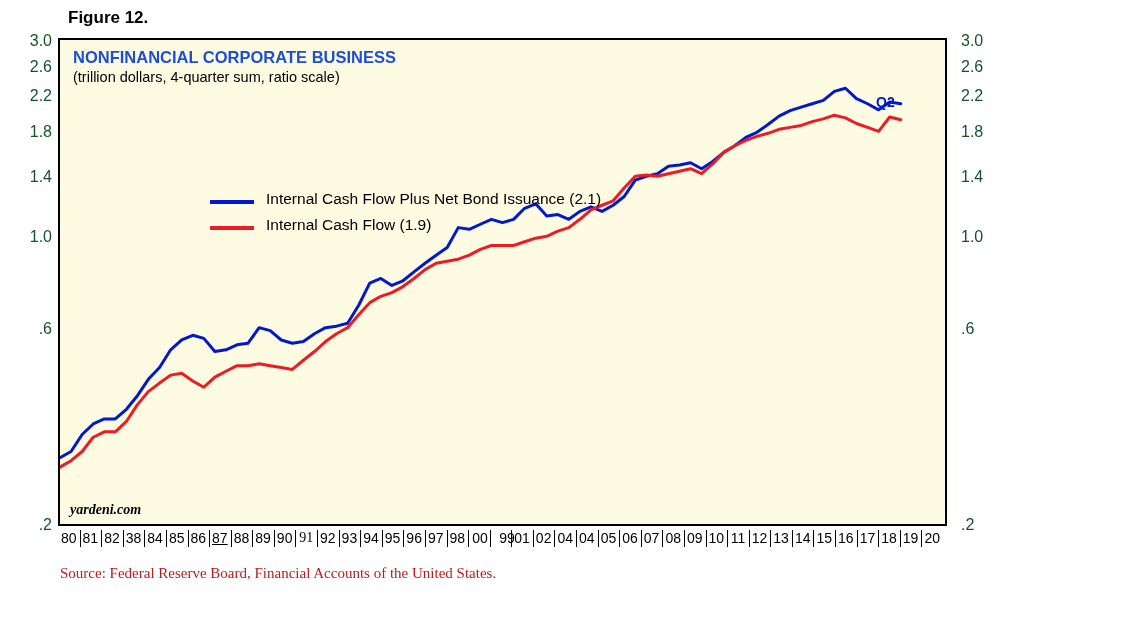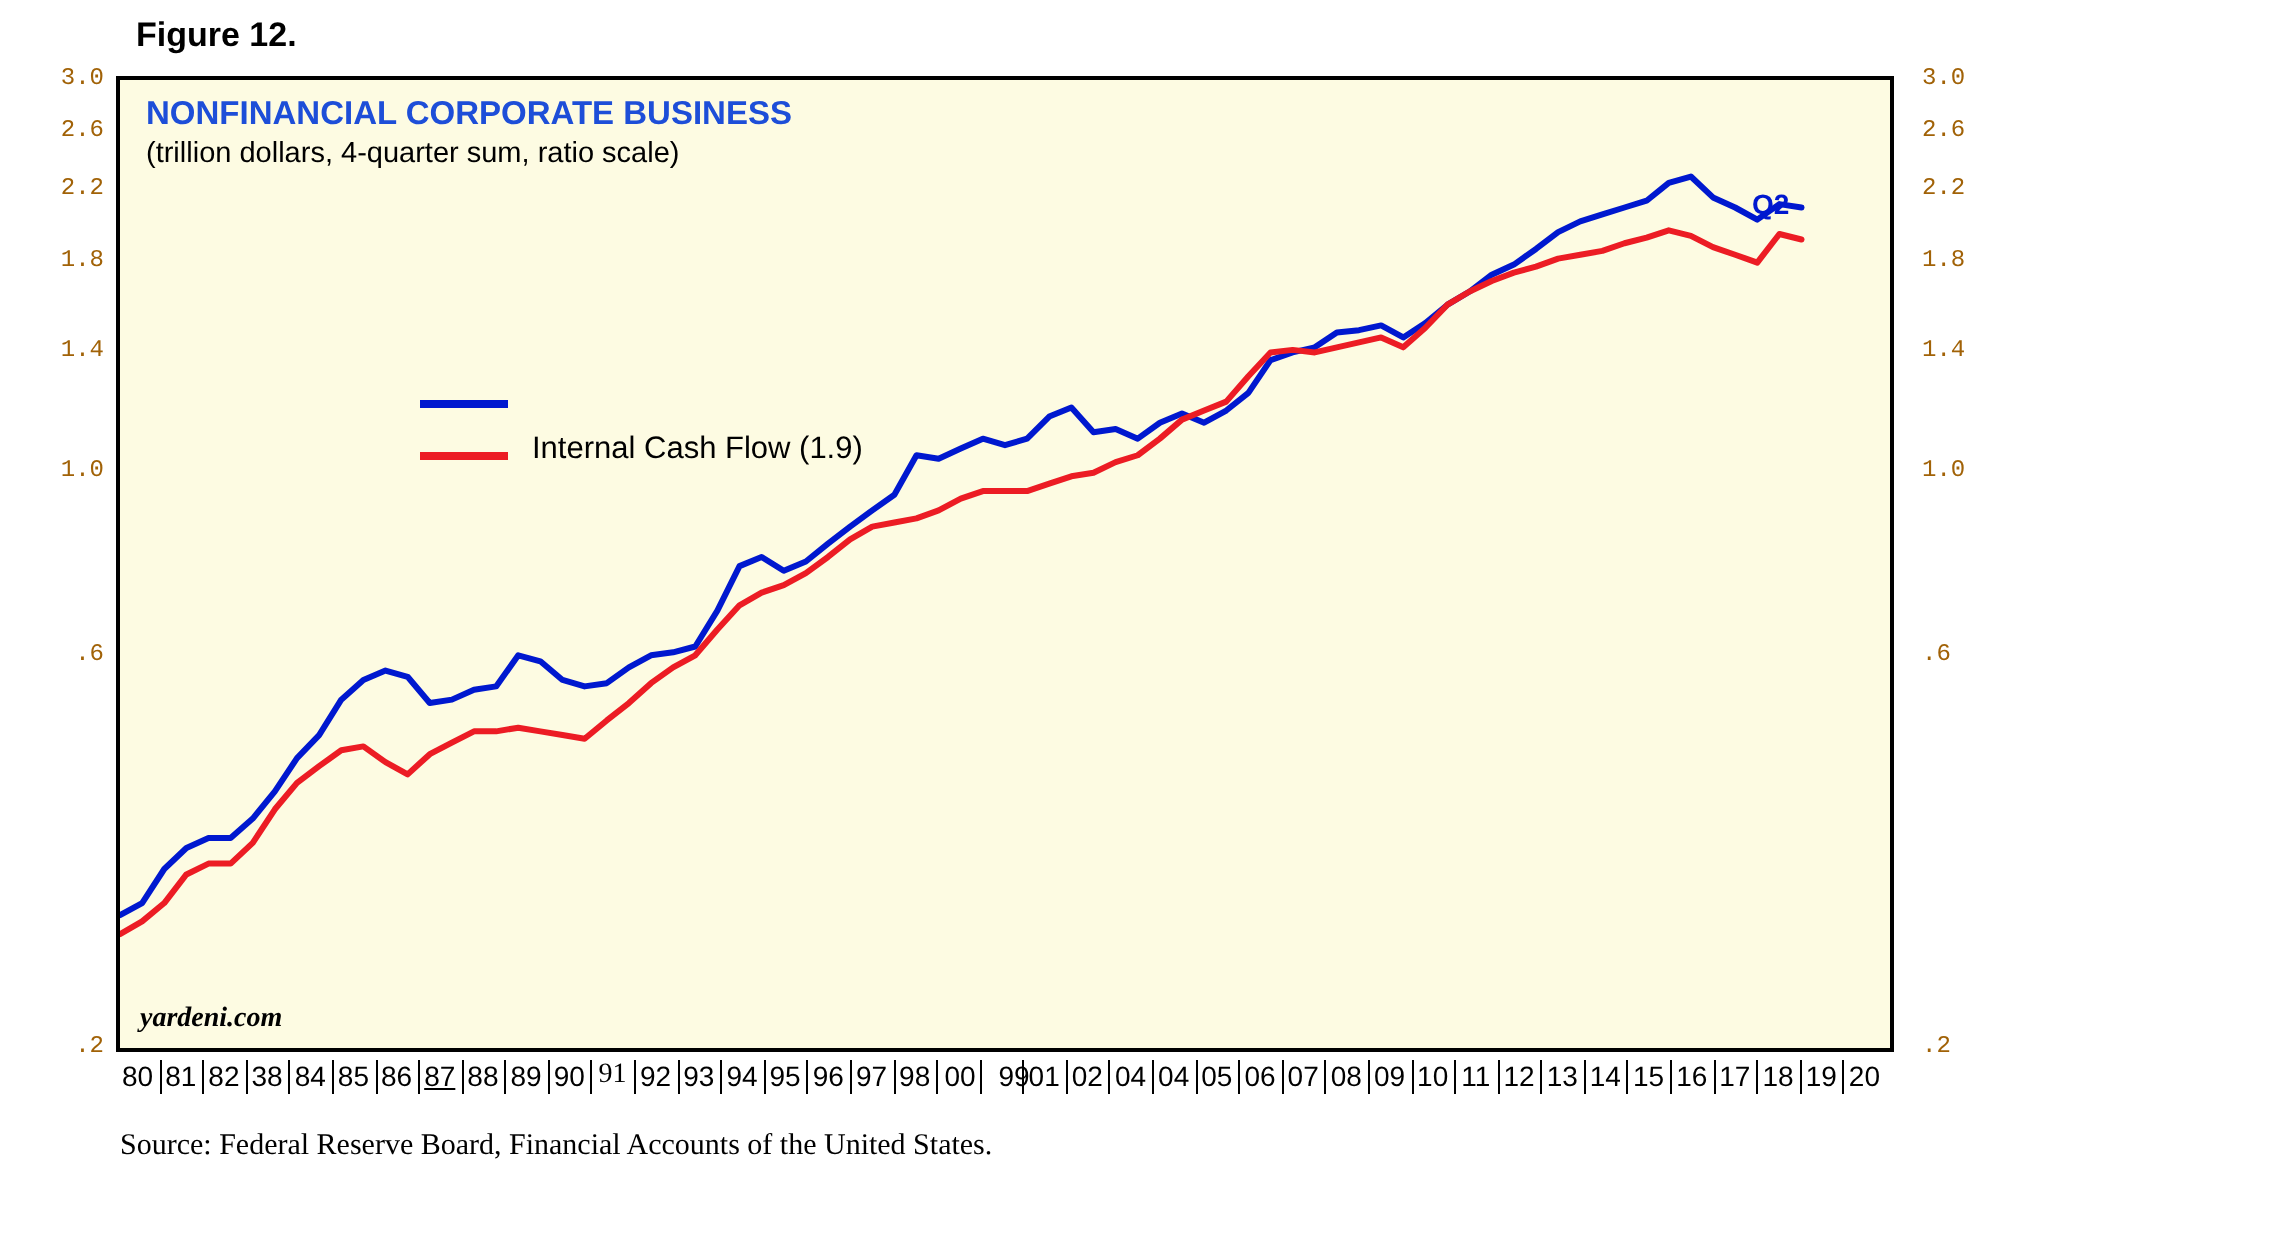--- a/index.html
+++ b/index.html
@@ -62,23 +62,23 @@
     left: 10px;
     bottom: 6px;
     font-family: "Liberation Serif", serif;
     font-style: italic;
     font-weight: bold;
     font-size: 14px;
     color: #000;
   }
   .axis-label {
     position: absolute;
-    font-family: Liberation Mono, monospace;
-    font-size: 12px;
-    color: #a16207;
+    font-family: Liberation Sans, sans-serif;
+    font-size: 16px;
+    color: #14532d;
     white-space: nowrap;
   }
   .axis-label.left {
     right: 0;
     text-align: right;
   }
   .axis-label.right {
     left: 0;
     text-align: left;
   }
@@ -152,21 +152,21 @@
     font-size: 14px;
     font-weight: bold;
     color: #0018cf;
   }
   #source-note {
     position: absolute;
     left: 60px;
     top: 565px;
     font-family: "Liberation Serif", serif;
     font-size: 15px;
-    color: #000000;
+    color: #b91c1c;
   }
   svg.series-layer {
     position: absolute;
     left: 0;
     top: 0;
   }
 </style>
 </head>
 <body>
 
@@ -179,20 +179,21 @@
     <div id="chart-subheading">(trillion dollars, 4-quarter sum, ratio scale)</div>
 
     <svg class="series-layer" id="series-svg" width="885" height="484" viewBox="0 0 885 484">
         <path d="M0.00 417.59 L11.06 411.53 L22.13 394.50 L33.19 383.98 L44.25 378.95 L55.31 378.95 L66.38 369.28 L77.44 355.70 L88.50 339.07 L99.56 327.53 L110.63 309.82 L121.69 299.98 L132.75 295.26 L143.81 298.39 L154.88 311.51 L165.94 309.82 L177.00 304.83 L188.06 303.20 L199.13 287.65 L210.19 290.65 L221.25 299.98 L232.31 303.20 L243.38 301.58 L254.44 293.71 L265.50 287.65 L276.56 286.17 L287.63 283.24 L298.69 265.28 L309.75 243.06 L320.81 238.48 L331.88 245.40 L342.94 240.76 L354.00 231.82 L365.06 223.31 L376.13 215.18 L387.19 207.41 L398.25 187.63 L409.31 189.34 L420.38 184.26 L431.44 179.32 L442.50 182.60 L453.56 179.32 L464.63 168.29 L475.69 163.77 L486.75 176.10 L497.81 174.51 L508.87 179.32 L519.94 171.37 L531.00 166.77 L542.06 171.37 L553.13 165.26 L564.19 156.47 L575.25 140.09 L586.31 136.21 L597.38 133.68 L608.44 126.28 L619.50 125.08 L630.56 122.70 L641.63 128.71 L652.69 121.52 L663.75 112.35 L674.81 105.77 L685.88 97.36 L696.94 92.29 L708.00 84.48 L719.06 76.08 L730.13 70.69 L741.19 67.18 L752.25 63.75 L763.31 60.37 L774.38 51.42 L785.44 48.27 L796.50 58.71 L807.56 63.75 L818.63 69.81 L829.69 62.05 L840.75 63.75" fill="none" stroke="#0018cf" stroke-width="3" stroke-linejoin="round" stroke-linecap="round"></path>
         <path d="M0.00 427.08 L11.06 420.70 L22.13 411.53 L33.19 397.23 L44.25 391.81 L55.31 391.81 L66.38 381.45 L77.44 364.64 L88.50 351.40 L99.56 343.08 L110.63 335.14 L121.69 333.20 L132.75 341.06 L143.81 347.19 L154.88 337.09 L165.94 331.29 L177.00 325.68 L188.06 325.68 L199.13 323.85 L210.19 325.68 L221.25 327.53 L232.31 329.40 L243.38 320.23 L254.44 311.51 L265.50 301.58 L276.56 293.71 L287.63 287.65 L298.69 274.72 L309.75 262.67 L320.81 256.31 L331.88 252.60 L342.94 246.58 L354.00 238.48 L365.06 229.65 L376.13 223.31 L387.19 221.24 L398.25 219.20 L409.31 215.18 L420.38 209.32 L431.44 205.52 L442.50 205.52 L453.56 205.52 L464.63 201.79 L475.69 198.15 L486.75 196.35 L497.81 191.07 L508.87 187.63 L519.94 179.32 L531.00 169.82 L542.06 165.26 L553.13 160.81 L564.19 148.09 L575.25 136.21 L586.31 134.94 L597.38 136.21 L608.44 133.68 L619.50 131.18 L630.56 128.71 L641.63 133.68 L652.69 123.88 L663.75 112.35 L674.81 105.77 L685.88 100.47 L696.94 96.33 L708.00 93.29 L719.06 89.32 L730.13 87.37 L741.19 85.44 L752.25 81.63 L763.31 78.83 L774.38 75.17 L785.44 77.91 L796.50 83.53 L807.56 87.37 L818.63 91.30 L829.69 76.99 L840.75 79.76" fill="none" stroke="#ec1c24" stroke-width="3" stroke-linejoin="round" stroke-linecap="round"></path>
       </svg>
 
     <div id="legend">
       <div class="legend-row">
         <span class="legend-swatch" id="swatch-0" style="background: rgb(0, 24, 207);"></span>
+        <span class="legend-text">Internal Cash Flow Plus Net Bond Issuance (2.1)</span>
       </div>
       <div class="legend-row">
         <span class="legend-swatch" id="swatch-1" style="background: rgb(236, 28, 36);"></span>
         <span class="legend-text">Internal Cash Flow (1.9)</span>
       </div>
     </div>
 
     <div id="watermark">yardeni.com</div>
   </div>
 

